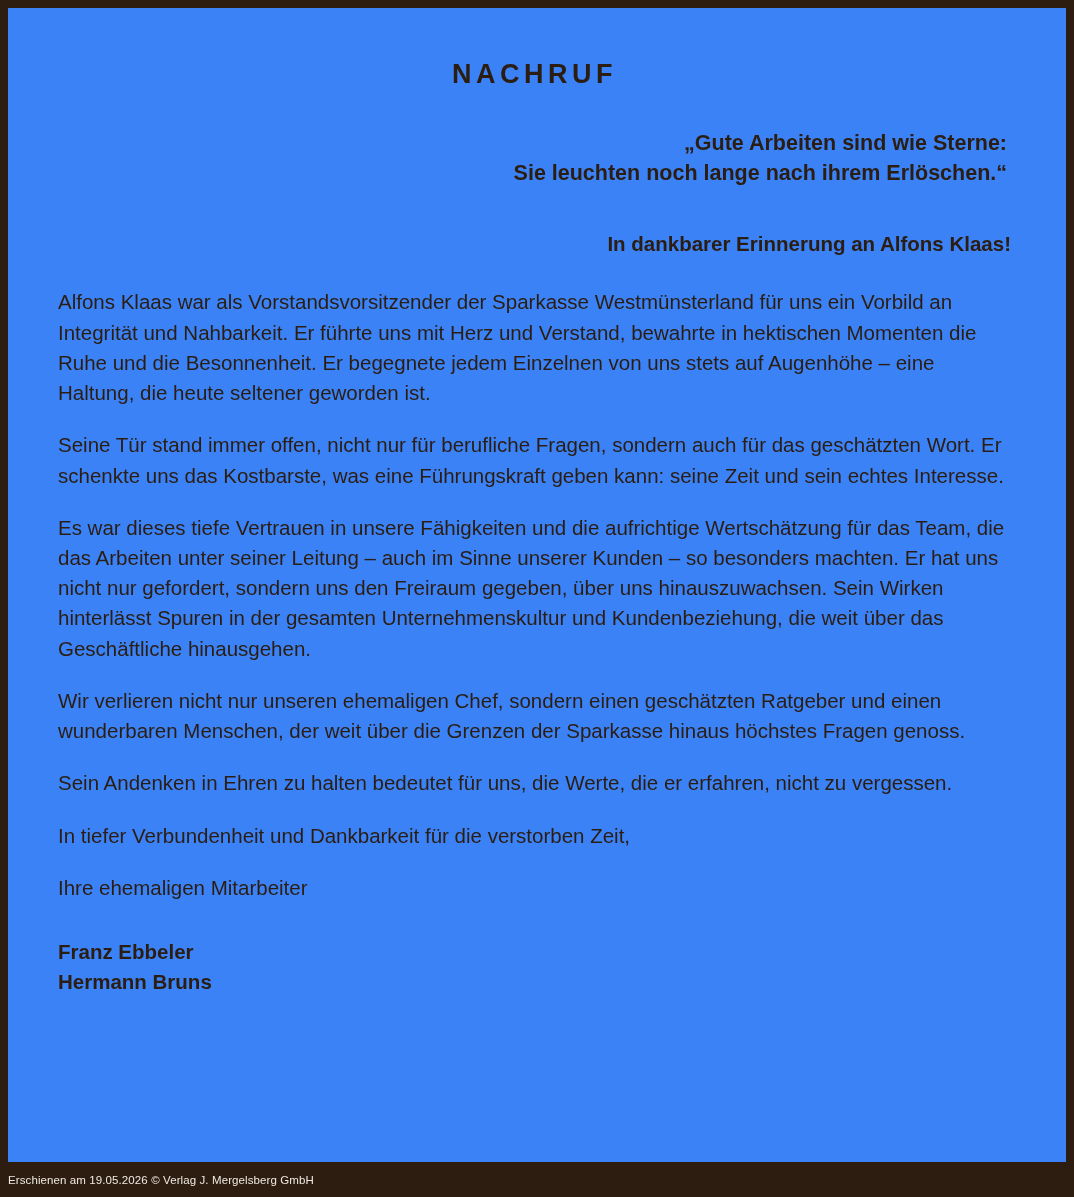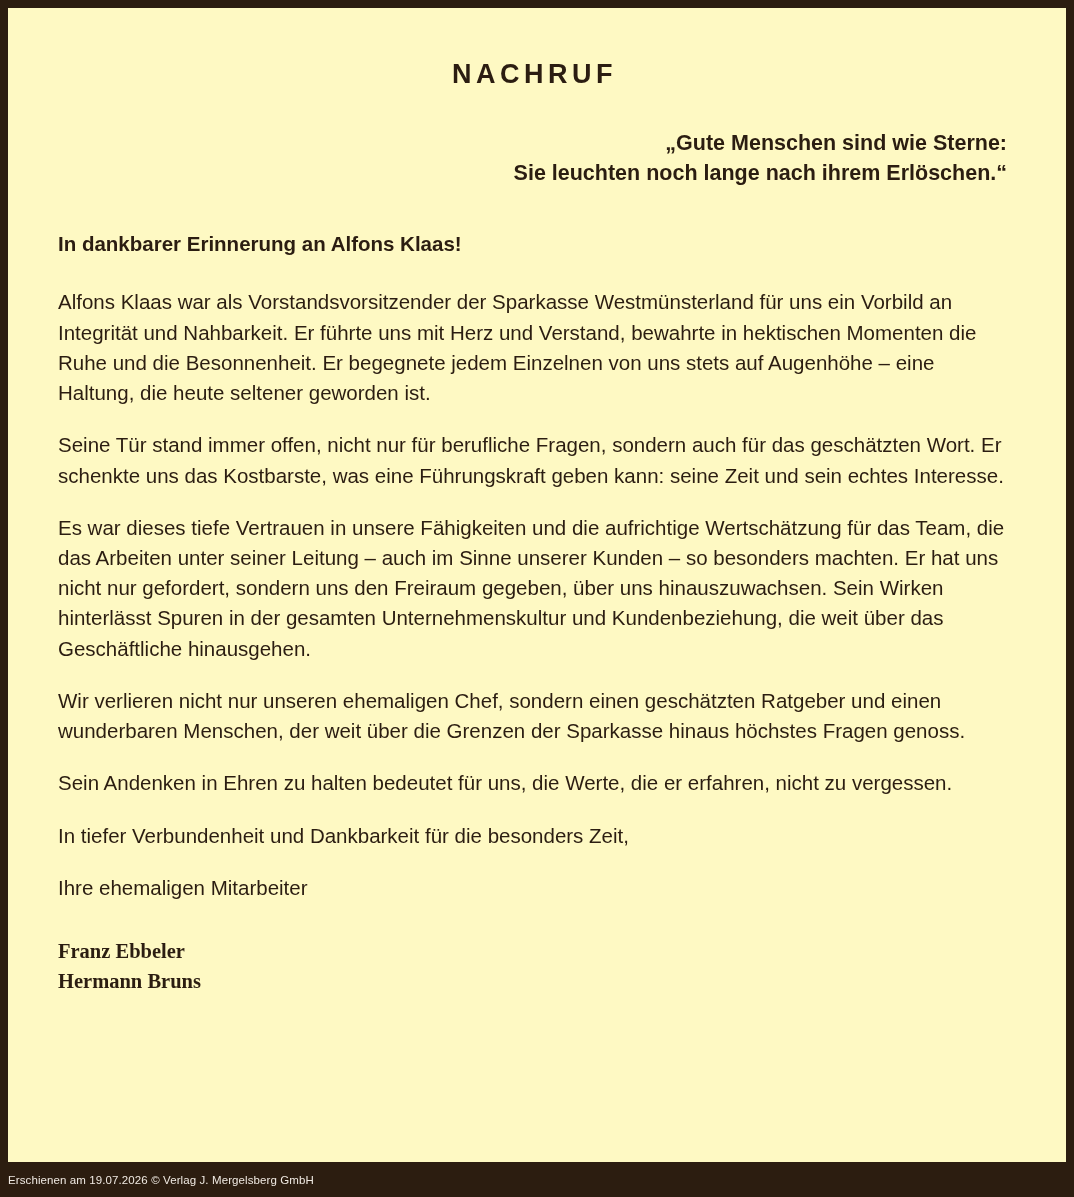--- a/index.html
+++ b/index.html
@@ -6,21 +6,21 @@
     margin: 0;
     padding: 0;
     background: #ffffff;
   }
 
   .obituary-page {
     position: relative;
     width: 1074px;
     height: 1197px;
     box-sizing: border-box;
-    background: #fef9c3;
+    background: #3b82f6;
     border: 8px solid #2c1d10;
     border-bottom: none;
     font-family: "Liberation Sans", sans-serif;
     color: #2b1d11;
     overflow: hidden;
   }
 
   .content {
     position: absolute;
     left: 0;
@@ -54,20 +54,21 @@
     display: block;
     white-space: nowrap;
   }
 
   .dedication {
     font-size: 20.5px;
     font-weight: bold;
     color: #2b1d11;
     margin: 0 0 31px 0;
     line-height: 1.25;
+    text-align: right;
   }
 
   .body-paragraph {
     font-size: 20.5px;
     font-weight: normal;
     line-height: 1.475;
     color: #2b1d11;
     margin: 0 0 22px 0;
     max-width: 955px;
   }
@@ -86,21 +87,20 @@
   }
 
   .signature-column.col-left {
     width: 508px;
     flex: 0 0 508px;
   }
 
   .signature-name {
     display: block;
     white-space: nowrap;
-    font-family: Liberation Serif, serif;
   }
 
   .footer-bar {
     position: absolute;
     left: -8px;
     right: -8px;
     bottom: 0;
     height: 35px;
     background: #2c1d10;
     display: flex;
@@ -119,49 +119,49 @@
 </head>
 <body>
 
 <div class="obituary-page">
 
   <div class="content">
 
     <h1 class="nachruf-title">NACHRUF</h1>
 
     <div class="quote-block">
-      <span class="quote-line">„Gute Menschen sind wie Sterne:</span>
+      <span class="quote-line">„Gute Arbeiten sind wie Sterne:</span>
       <span class="quote-line">Sie leuchten noch lange nach ihrem Erlöschen.“</span>
     </div>
 
     <p class="dedication">In dankbarer Erinnerung an Alfons Klaas!</p>
 
 
     <p class="body-paragraph">Alfons Klaas war als Vorstandsvorsitzender der Sparkasse Westmünsterland für uns ein Vorbild an Integrität und Nahbarkeit. Er führte uns mit Herz und Verstand, bewahrte in hektischen Momenten die Ruhe und die Besonnenheit. Er begegnete jedem Einzelnen von uns stets auf Augenhöhe – eine Haltung, die heute seltener geworden ist.</p>
 
     <p class="body-paragraph">Seine Tür stand immer offen, nicht nur für berufliche Fragen, sondern auch für das geschätzten Wort. Er schenkte uns das Kostbarste, was eine Führungskraft geben kann: seine Zeit und sein echtes Interesse.</p>
 
     <p class="body-paragraph">Es war dieses tiefe Vertrauen in unsere Fähigkeiten und die aufrichtige Wertschätzung für das Team, die das Arbeiten unter seiner Leitung – auch im Sinne unserer Kunden – so besonders machten. Er hat uns nicht nur gefordert, sondern uns den Freiraum gegeben, über uns hinauszuwachsen. Sein Wirken hinterlässt Spuren in der gesamten Unternehmenskultur und Kundenbeziehung, die weit über das Geschäftliche hinausgehen.</p>
 
     <p class="body-paragraph">Wir verlieren nicht nur unseren ehemaligen Chef, sondern einen geschätzten Ratgeber und einen wunderbaren Menschen, der weit über die Grenzen der Sparkasse hinaus höchstes Fragen genoss.</p>
 
     <p class="body-paragraph">Sein Andenken in Ehren zu halten bedeutet für uns, die Werte, die er erfahren, nicht zu vergessen.</p>
 
-    <p class="body-paragraph">In tiefer Verbundenheit und Dankbarkeit für die besonders Zeit,</p>
+    <p class="body-paragraph">In tiefer Verbundenheit und Dankbarkeit für die verstorben Zeit,</p>
 
     <p class="body-paragraph">Ihre ehemaligen Mitarbeiter</p>
 
     <div class="signature-block">
       <div class="signature-column col-left">
         <span class="signature-name">Franz Ebbeler</span>
         <span class="signature-name">Hermann Bruns</span>
       </div>
       <div class="signature-column col-right">
       </div>
     </div>
 
   </div>
 
   <div class="footer-bar">
-    <span class="footer-text">Erschienen am 19.07.2026 © Verlag J. Mergelsberg GmbH</span>
+    <span class="footer-text">Erschienen am 19.05.2026 © Verlag J. Mergelsberg GmbH</span>
   </div>
 
 </div>
 
 </body></html>

